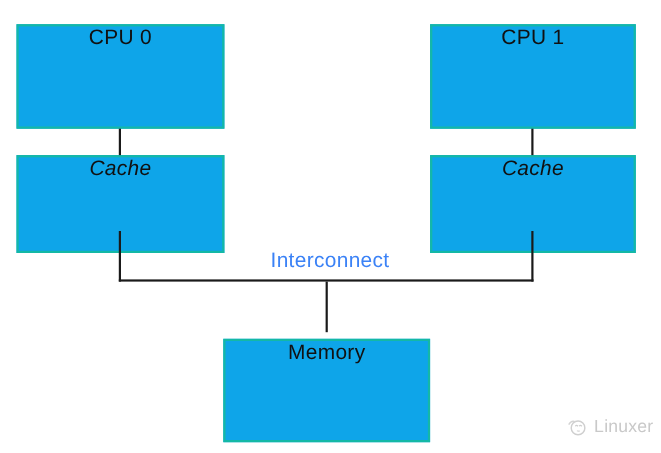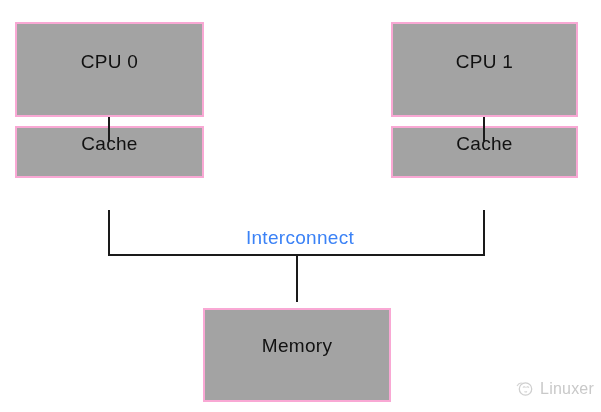--- a/index.html
+++ b/index.html
@@ -9,36 +9,36 @@
     width: 601px; height: 412px;
     position: relative; overflow: hidden;
   }
   .canvas {
     position: absolute; left: 0; top: 0;
     width: 601px; height: 412px;
     background: #ffffff;
   }
   .node {
     position: absolute;
-    border: 2px solid #f9a8d4;
-    background: #a3a3a3;
-    display: flex; align-items: center; justify-content: center;
+    border: 2px solid #14b8a6;
+    background: #0ea5e9;
+    display: flex; justify-content: center;
   }
   .node .label {
     font-size: 19px;
     color: #111111;
     letter-spacing: 0.3px;
     white-space: nowrap;
   }
   
   .node-cpu0, .node-cpu1 { left: auto; top: 22px; height: 95px; }
   .node-cpu0   { left: 15px;  width: 189px; }
   .node-cpu1   { left: 391px; width: 187px; }
   .node-cpu0 .label, .node-cpu1 .label { margin-bottom: 15px; }
-  .node-cache0, .node-cache1 { top: 126px; height: 52px; }
+  .node-cache0, .node-cache1 { top: 141px; height: 89px; font-style: italic; }
   .node-cache0 { left: 15px;  width: 189px; }
   .node-cache1 { left: 391px; width: 187px; }
   .node-cache0 .label, .node-cache1 .label { margin-bottom: 17px; }
   .node-memory { left: 203px; top: 308px; width: 188px; height: 94px; }
   .node-memory .label { margin-bottom: 18px; }
 
   .line {
     position: absolute;
     background: #1a1a1a;
   }

